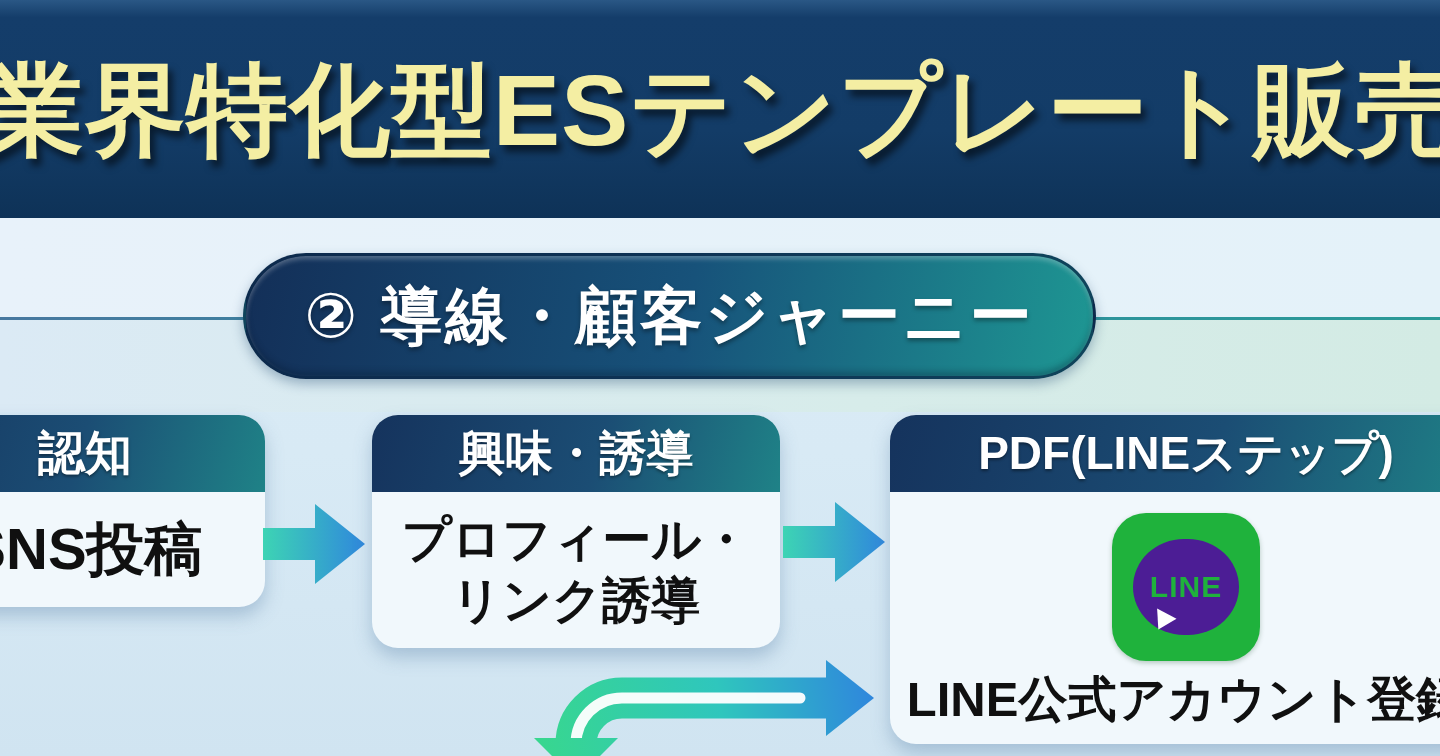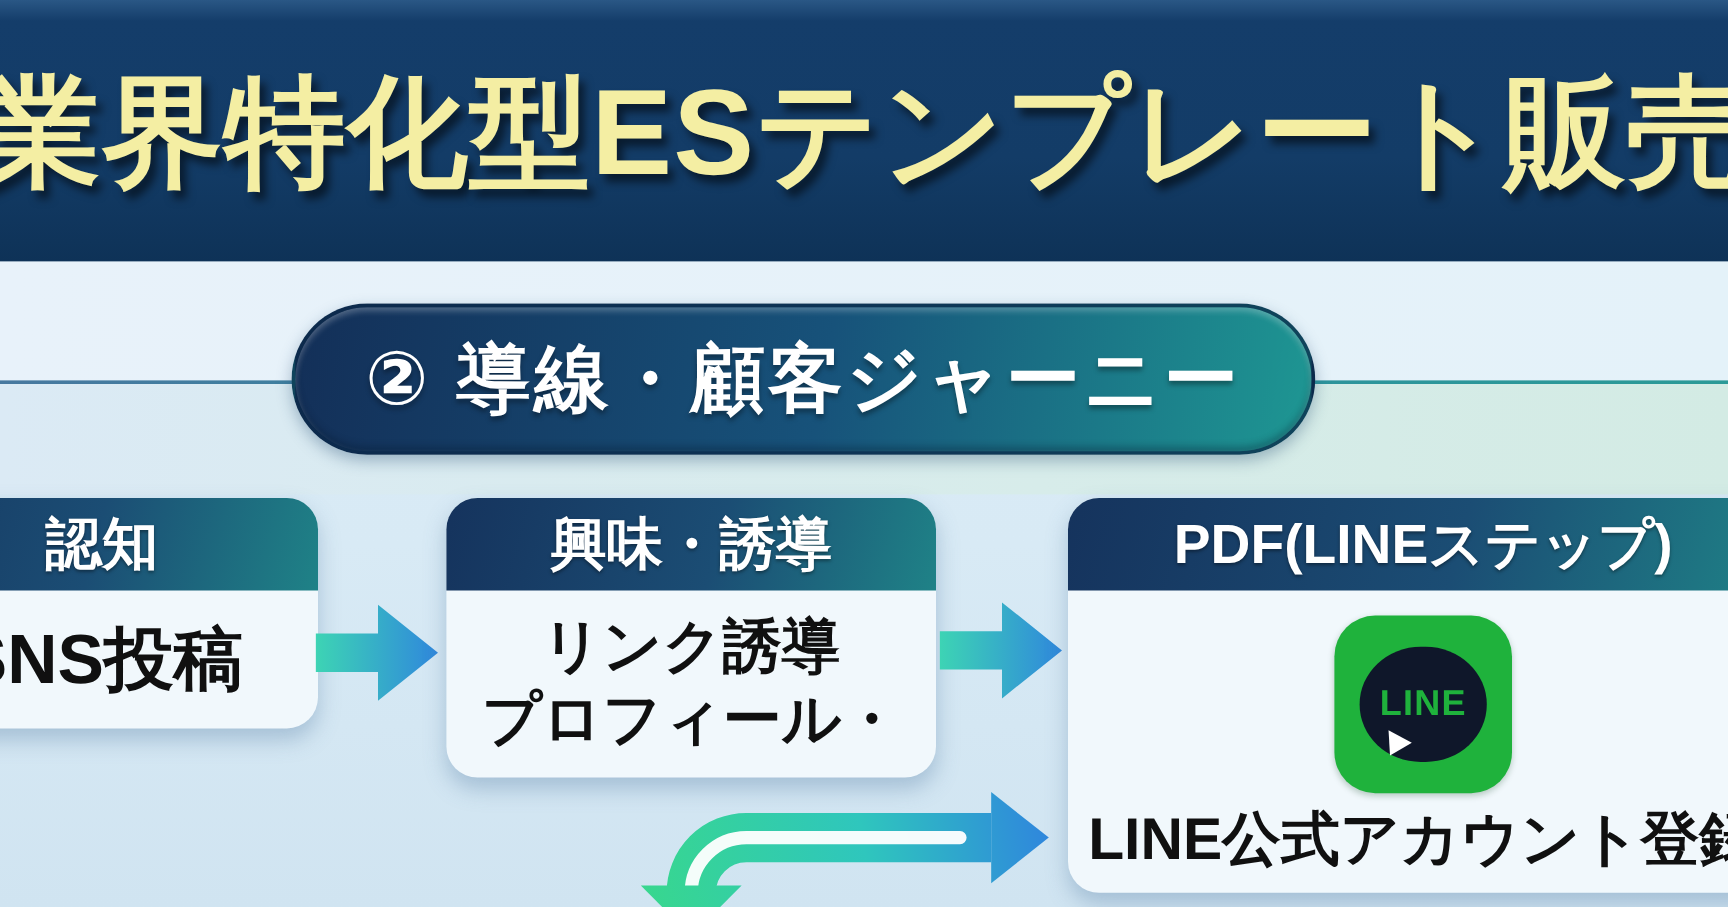--- a/index.html
+++ b/index.html
@@ -82,21 +82,21 @@
   .step-pdf .step-caption { font-size:49px; font-weight:900; white-space:nowrap; margin-top:6px; }
 
   
   .line-icon {
     width:148px; height:148px; border-radius:34px; background:#1fb23c;
     display:flex; align-items:center; justify-content:center;
     box-shadow:0 2px 5px rgba(0,60,20,.25);
     flex:0 0 auto;
   }
   .line-bubble {
-    position:relative; width:106px; height:96px; background:#0f172a;
+    position:relative; width:106px; height:96px; background:#4c1d95;
     border-radius:50% / 52%;
     display:flex; align-items:center; justify-content:center;
   }
   .line-bubble::after {
     content:""; position:absolute; left:16px; bottom:-6px;
     width:0; height:0;
     border:11px solid transparent; border-top:18px solid #ffffff;
     transform:rotate(28deg);
   }
   .line-wordmark { color:#1fb23c; font-size:30px; font-weight:900; letter-spacing:1px; }
@@ -132,22 +132,22 @@
         <stop offset="0" stop-color="#3dd4b4"></stop>
           <stop offset="1" stop-color="#2f86dd"></stop>
       </linearGradient>
     </defs>
     <polygon points="0,26 52,26 52,2 102,42 52,82 52,58 0,58" fill="url(#gradA1)"></polygon>
   </svg>
 
   <div class="step step-interest">
     <div class="step-header">興味・誘導</div>
     <div class="step-body">
+      <span>プロフィール・</span>
       <span>リンク誘導</span>
-      <span>プロフィール・</span>
     </div>
   </div>
 
   <svg class="arrow-svg" style="left:783px; top:500px;" width="104" height="84" viewBox="0 0 104 84">
     <defs>
       <linearGradient id="gradA2" x1="0" y1="42" x2="104" y2="42" gradientUnits="userSpaceOnUse">
         <stop offset="0" stop-color="#3dd4b4"></stop>
           <stop offset="1" stop-color="#2f86dd"></stop>
       </linearGradient>
     </defs>

